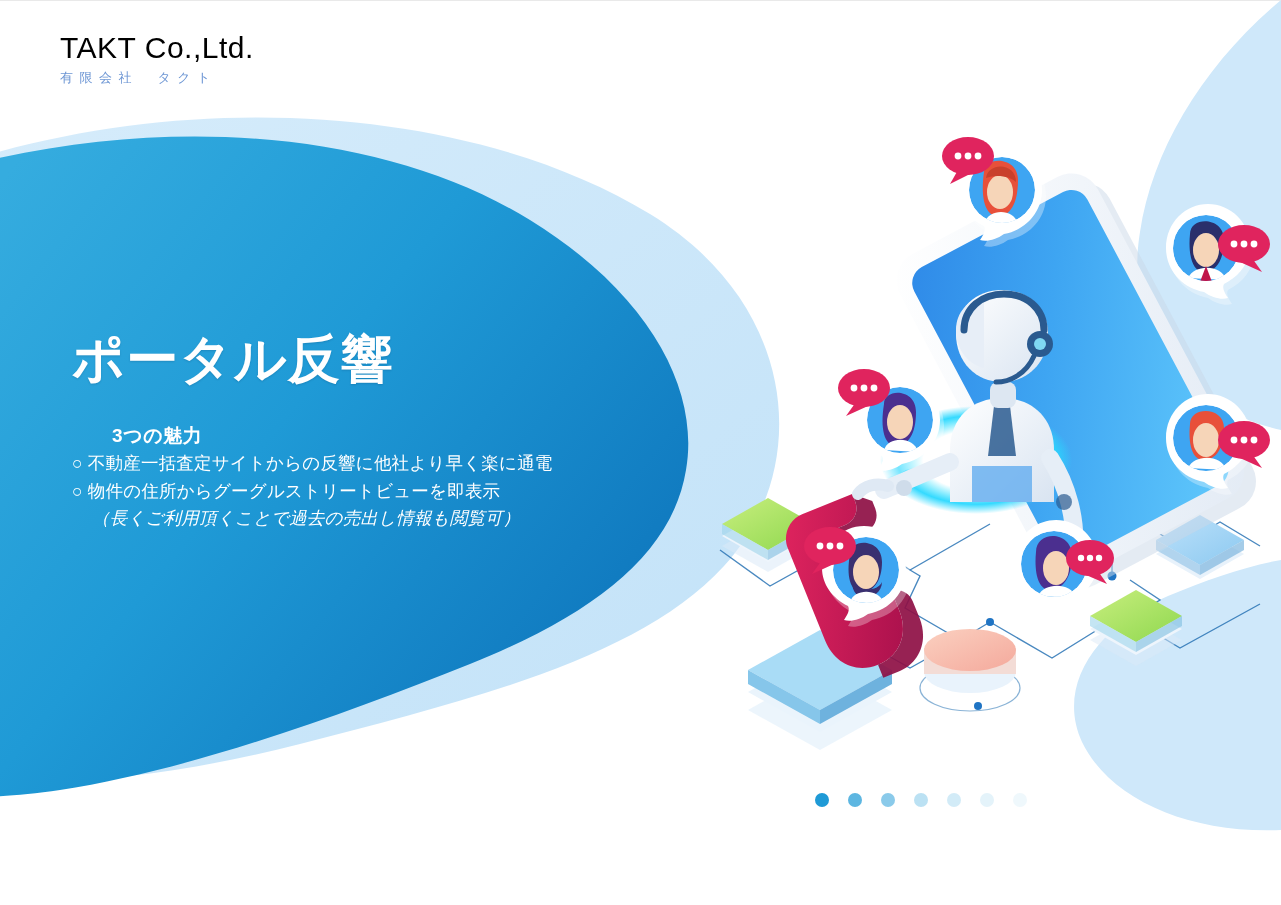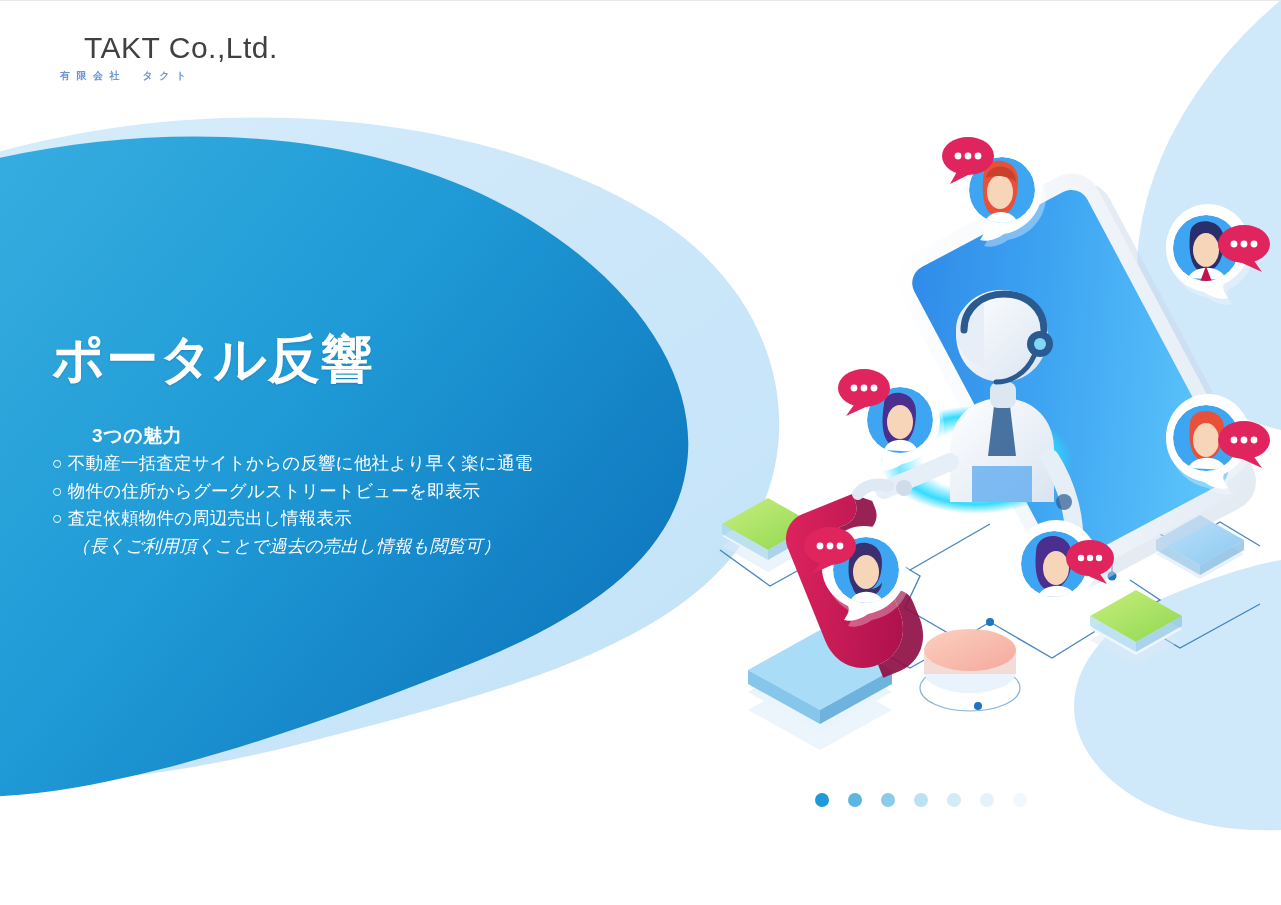--- a/index.html
+++ b/index.html
@@ -27,38 +27,37 @@
 
   
   .logo{
     position:absolute; left:60px; top:32px;
     z-index:40;
     user-select:none;
   }
   .logo-main{
     font-size:30px;
     letter-spacing:.5px;
-    color:#404040;
+    color:#000000;
     font-weight:400;
     line-height:1.05;
     white-space:nowrap;
-    margin-left:24px;
   }
   .logo-sub{
     margin-top:5px;
-    font-size:10px;
+    font-size:13px;
     color:#6d96d4;
     letter-spacing:6.5px;
     white-space:nowrap;
-    font-weight:700;
+    font-weight:400;
   }
 
   
   .copy{
-    position:absolute; left:52px; top:326px;
+    position:absolute; left:72px; top:326px;
     z-index:40; color:#ffffff;
     width:640px;
   }
   .headline{
     font-size:52px;
     font-weight:700;
     line-height:1.30;
     letter-spacing:1px;
     text-shadow:0 1px 2px rgba(0,40,80,.18);
     white-space:nowrap;
@@ -437,24 +436,20 @@
 
     <ul class="bullets">
       <li>
         <span>○</span>
         <span>不動産一括査定サイトからの反響に他社より早く楽に通電</span>
       </li>
       <li>
         <span>○</span>
         <span>物件の住所からグーグルストリートビューを即表示</span>
       </li>
-      <li>
-        <span>○</span>
-        <span>査定依頼物件の周辺売出し情報表示</span>
-      </li>
       <li class="indent">
         <span>（長くご利用頂くことで過去の売出し情報も閲覧可）</span>
       </li>
     </ul>
   </div>
 
   <div class="dots">
     <span class="dot" style="opacity: 1; background: rgb(31, 154, 214);"></span>
     <span class="dot" style="opacity: 0.72; background: rgb(31, 154, 214);"></span>
     <span class="dot" style="opacity: 0.52; background: rgb(31, 154, 214);"></span>

